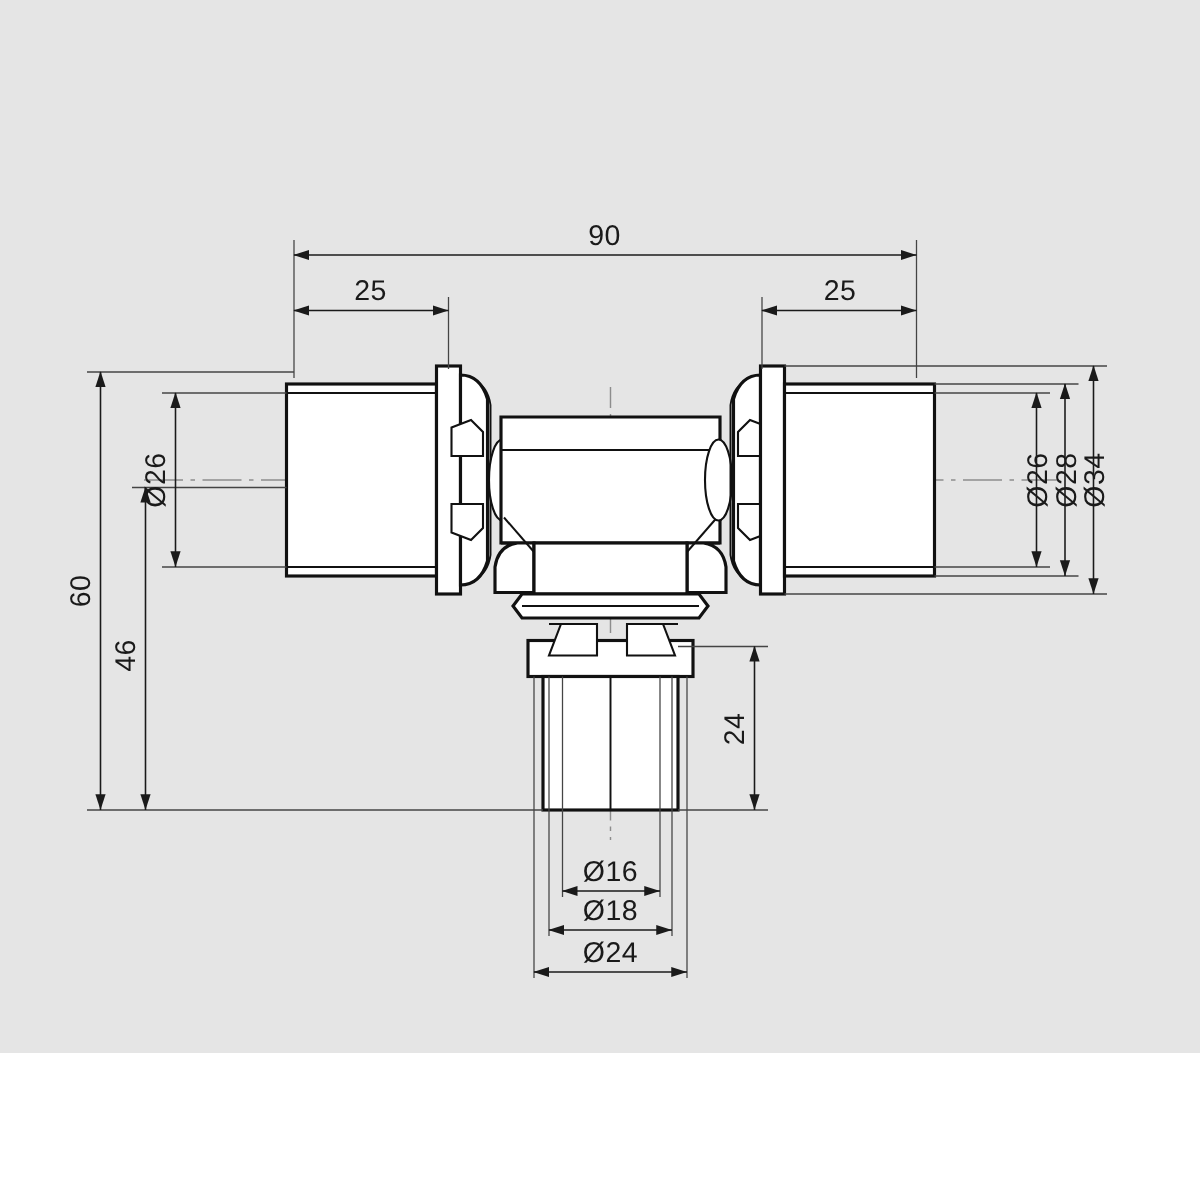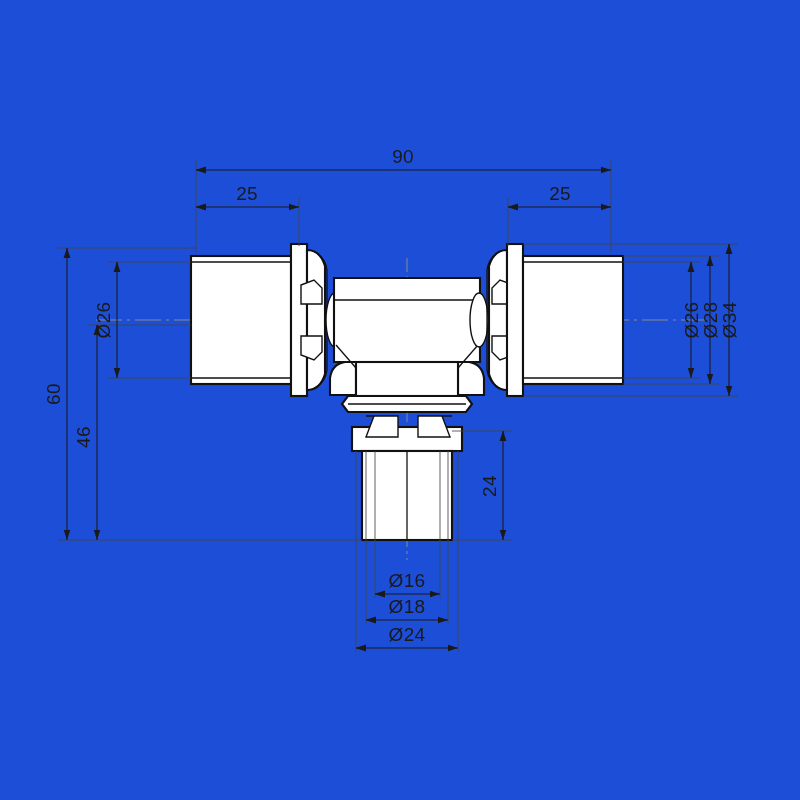--- a/index.html
+++ b/index.html
@@ -12,22 +12,22 @@
     width: 800px;
     height: 800px;
     font-family: "Liberation Sans", sans-serif;
     overflow: hidden;
     position: relative;
   }
   #drawing-root {
     position: absolute;
     top: 0; left: 0;
     width: 800px;
-    height: 800px;
-    background: #1d4ed8;
+    height: 702px;
+    background: #e5e5e5;
   }
   svg#tech-drawing {
     display: block;
     width: 800px;
     height: 800px;
   }
   .dim-text {
     font-family: "Liberation Sans", sans-serif;
     font-size: 19px;
     fill: #1a1a1a;

